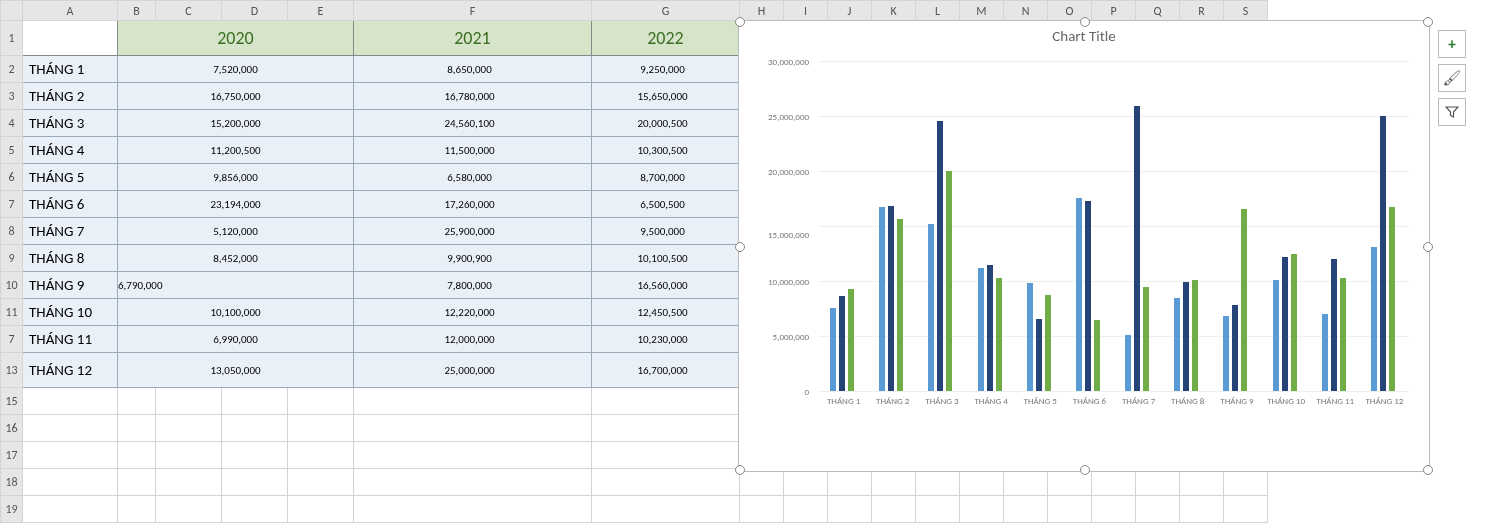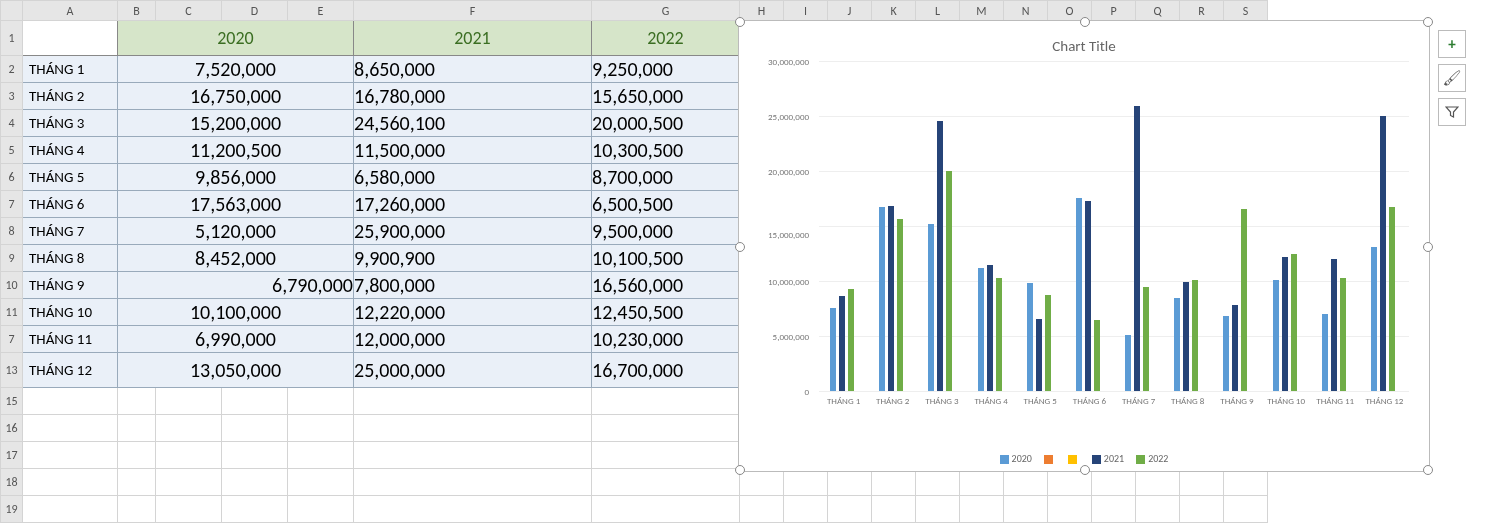--- a/index.html
+++ b/index.html
@@ -5,26 +5,26 @@
 html,body{margin:0;padding:0;font-family:Calibri,Arial,sans-serif;font-size:13px;color:#333;background:#fff}
 .sheet{position:relative;width:1511px;height:526px;overflow:hidden;background:#fff}
 .grid{position:absolute;left:0;top:0;border-collapse:collapse}
 .grid th,.grid td{border:1px solid #d4d4d4;padding:0;margin:0;text-align:center;font-weight:normal;background:#fff;box-sizing:border-box}
 .grid thead th{background:#e6e6e6;color:#555;font-size:12px;height:20px}
 .grid tbody th{background:#e6e6e6;color:#555;font-size:12px;width:22px;text-align:center}
 .grid tbody td{height:27px}
 .hdr-row td{background:#d6e5c9 !important;color:#3b6e22;font-size:18px;text-align:center;border:1px solid #888}
 .hdr-row td span{display:block;padding:6px 0}
 .data-row td.month{color:#000;font-size:15px;text-align:left;padding-left:6px;background:#eaf0f8;border:1px solid #9ab}
-.data-row td.val{color:#000;font-size:20px;text-align:center;background:#eaf0f8;border:1px solid #9ab}
-.data-row td.val span{display:block;text-align:left;padding-right:6px}
+.data-row td.val{color:#000;font-size:11px;text-align:center;background:#eaf0f8;border:1px solid #9ab}
+.data-row td.val span{display:block;text-align:center;padding-right:6px}
 .wA{width:95px}.wB{width:38px}.wC{width:66px}.wD{width:66px}.wE{width:66px}.wF{width:238px}.wG{width:148px}
 .wSmall{width:44px}
 .chart-box{position:absolute;left:738px;top:20px;width:690px;height:450px;border:1px solid #bbb;background:#fff}
-.chart-title{text-align:center;font-size:15px;color:#666;margin-top:16px}
+.chart-title{text-align:center;font-size:15px;color:#666;margin-top:6px}
 .chart-plot{position:absolute;left:80px;top:40px;right:20px;bottom:80px}
 .ytick{position:absolute;left:-70px;width:60px;text-align:right;font-size:9px;color:#777}
 .gridline{position:absolute;left:0;right:0;border-top:1px solid #eee}
 .bar{position:absolute;bottom:0;width:6px}
 .xtick{position:absolute;font-size:9px;color:#777;text-align:center;width:46px}
 .legend{position:absolute;left:0;right:0;bottom:6px;text-align:center;font-size:10px;color:#666}
 .legend span{margin:0 6px}
 .legend i{display:inline-block;width:9px;height:9px;margin-right:3px;vertical-align:middle}
 .chart-handle{position:absolute;width:8px;height:8px;border:1px solid #888;background:#fff;border-radius:50%}
 .side-tools{position:absolute;left:1438px;top:30px;width:26px}
@@ -208,21 +208,21 @@
           <td></td>
           <td></td>
           <td></td>
           <td></td>
           <td></td>
         </tr>
         <tr class="data-row">
           <th>7</th>
           <td class="month">THÁNG 6</td>
           <td class="val" colspan="4">
-            <span style="text-align:center;padding:0">17,563,000</span>
+            <span style="text-align:center;padding:0">23,194,000</span>
           </td>
           <td class="val">
             <span>17,260,000</span>
           </td>
           <td class="val">
             <span>6,500,500</span>
           </td>
           <td></td>
           <td></td>
           <td></td>
@@ -283,21 +283,21 @@
           <td></td>
           <td></td>
           <td></td>
           <td></td>
           <td></td>
         </tr>
         <tr class="data-row">
           <th>10</th>
           <td class="month">THÁNG 9</td>
           <td class="val" colspan="4">
-            <span style="text-align:right;padding:0">6,790,000</span>
+            <span style="text-align:left;padding:0">6,790,000</span>
           </td>
           <td class="val">
             <span>7,800,000</span>
           </td>
           <td class="val">
             <span>16,560,000</span>
           </td>
           <td></td>
           <td></td>
           <td></td>
@@ -558,21 +558,20 @@
         <div class="xtick" style="left:444.0833333333333px;top:334px">THÁNG 10</div>
         <div class="bar" style="left:502.75px;height:76.89px;background:#5b9bd5"></div>
         <div class="bar" style="left:511.75px;height:132px;background:#264478"></div>
         <div class="bar" style="left:520.75px;height:112.53000000000002px;background:#70ad47"></div>
         <div class="xtick" style="left:493.25px;top:334px">THÁNG 11</div>
         <div class="bar" style="left:551.9166666666666px;height:143.55px;background:#5b9bd5"></div>
         <div class="bar" style="left:560.9166666666666px;height:275px;background:#264478"></div>
         <div class="bar" style="left:569.9166666666666px;height:183.7px;background:#70ad47"></div>
         <div class="xtick" style="left:542.4166666666666px;top:334px">THÁNG 12</div>
       </div>
-  <div class="legend" id="legend"><span><i style="background:#5b9bd5"></i>2020</span><span><i style="background:#ed7d31"></i></span><span><i style="background:#ffc000"></i></span><span><i style="background:#264478"></i>2021</span><span><i style="background:#70ad47"></i>2022</span></div>
   <div class="chart-handle" style="left:-4px;top:-4px"></div>
   <div class="chart-handle" style="right:-4px;top:-4px"></div>
   <div class="chart-handle" style="left:-4px;bottom:-4px"></div>
   <div class="chart-handle" style="right:-4px;bottom:-4px"></div>
   <div class="chart-handle" style="left:50%;top:-4px;margin-left:-4px"></div>
   <div class="chart-handle" style="left:50%;bottom:-4px;margin-left:-4px"></div>
   <div class="chart-handle" style="left:-4px;top:50%;margin-top:-4px"></div>
   <div class="chart-handle" style="right:-4px;top:50%;margin-top:-4px"></div>
 </div>
 

